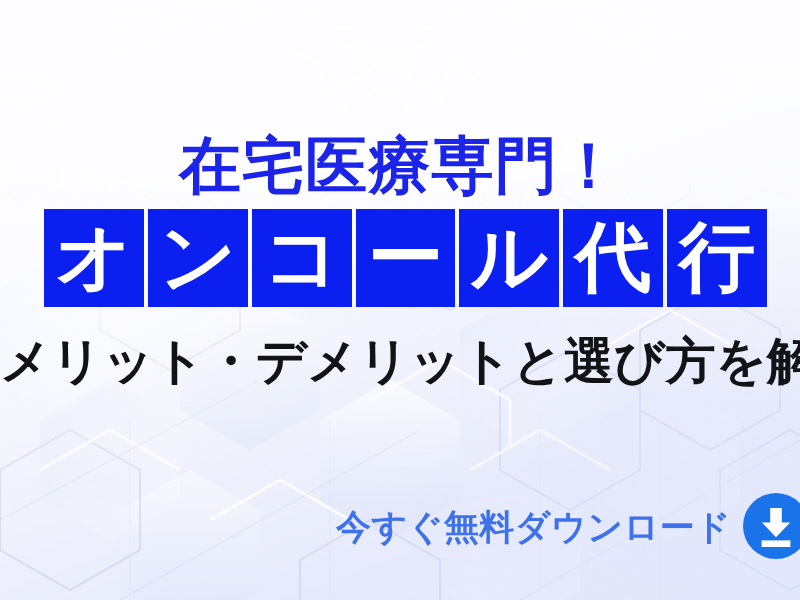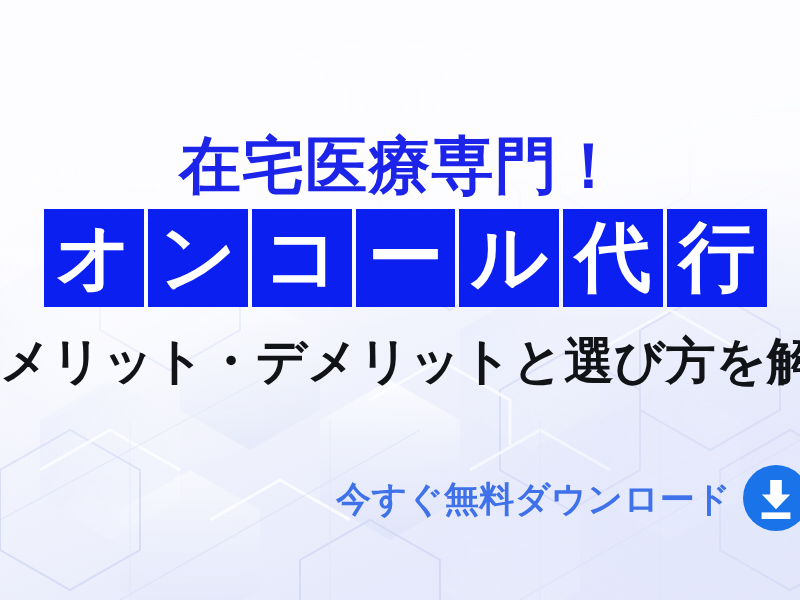--- a/index.html
+++ b/index.html
@@ -106,21 +106,21 @@
     font-weight: 700;
     letter-spacing: 0.004em;
     color: #111316;
     white-space: nowrap;
   }
 
   
   #cta-row {
     position: absolute;
     left: 336px;
-    top: 461px;
+    top: 489px;
     width: 432px;
     height: 74px;
     display: flex;
     align-items: center;
     gap: 12px;
   }
   #cta-label {
     font-size: 35px;
     line-height: 1;
     font-weight: 700;

